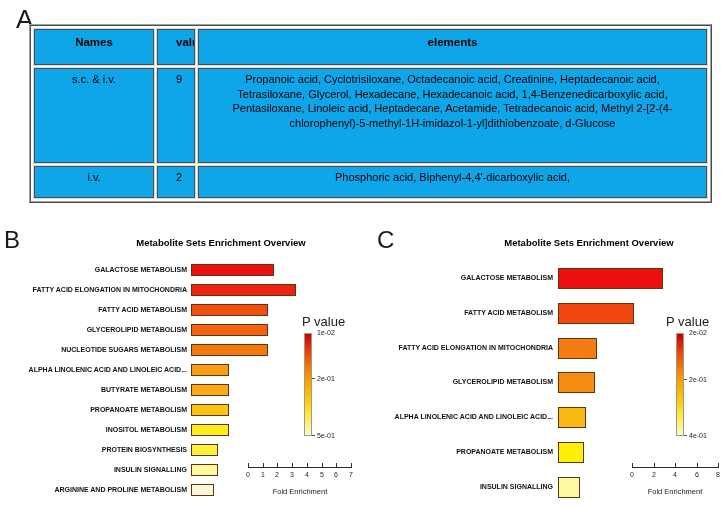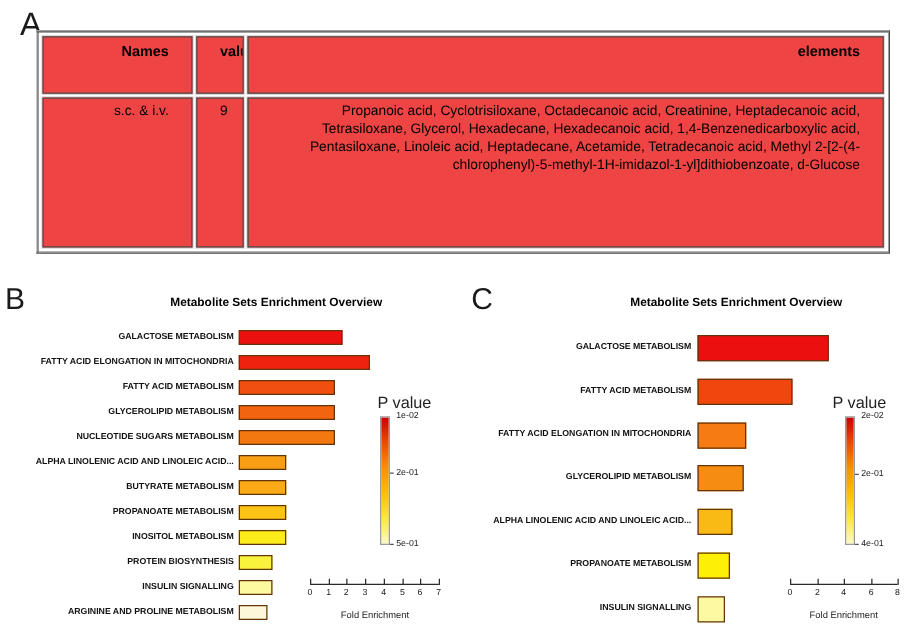--- a/index.html
+++ b/index.html
@@ -15,22 +15,22 @@
   .tableA-wrap{
     position:absolute;left:29px;top:24px;width:683px;height:179px;
     border:2px ridge #9f9f9f;background:#fff;box-sizing:border-box;
   }
   table.meta{
     width:100%;height:100%;border-collapse:separate;border-spacing:3px;
     table-layout:fixed;
   }
   table.meta th, table.meta td{
     border:1px solid #4d4d4d;box-shadow:0 0 0 1px #d9d9d9;
-    vertical-align:top;text-align:right;padding:3px 18px;
-    font-size:11px;line-height:1.32;background:#ef4444;overflow:hidden;
+    vertical-align:top;text-align:center;padding:3px 18px;
+    font-size:11px;line-height:1.32;background:#0ea5e9;overflow:hidden;
   }
   table.meta th{font-weight:bold;font-size:11.5px;padding-top:5px;}
   .col-names{width:120px;}
   .col-total{width:38px;}
   
   .chart{position:absolute;top:226px;height:280px;}
   #chartB{left:0;width:362px;}
   #chartC{left:368px;width:356px;}
   .chart-title{
     position:absolute;left:125px;top:11px;width:192px;text-align:center;
@@ -75,20 +75,25 @@
       <tbody>
           <tr style="height:24px;">
         <th>Names</th>
         <th>value</th>
         <th>elements</th>
       </tr>
       <tr style="height:66px;">
         <td>s.c. &amp; i.v.</td>
         <td>9</td>
         <td>Propanoic acid, Cyclotrisiloxane, Octadecanoic acid, Creatinine, Heptadecanoic acid, Tetrasiloxane, Glycerol, Hexadecane, Hexadecanoic acid, 1,4-Benzenedicarboxylic acid, Pentasiloxane, Linoleic acid, Heptadecane, Acetamide, Tetradecanoic acid, Methyl 2-[2-(4-chlorophenyl)-5-methyl-1H-imidazol-1-yl]dithiobenzoate, d-Glucose</td>
+      </tr>
+      <tr style="height:20px;">
+        <td>i.v.</td>
+        <td>2</td>
+        <td>Phosphoric acid, Biphenyl-4,4'-dicarboxylic acid,</td>
       </tr>
     </tbody>
       </table>
   </div>
 
   <div class="chart" id="chartB">
     <div class="panel-letter" style="left:4px;top:2px;">B</div>
     <div class="chart-title">Metabolite Sets Enrichment Overview</div>
     <div class="bars-area">
         <div class="cat-label" style="right: 175px; top: 40px;">GALACTOSE METABOLISM</div>

